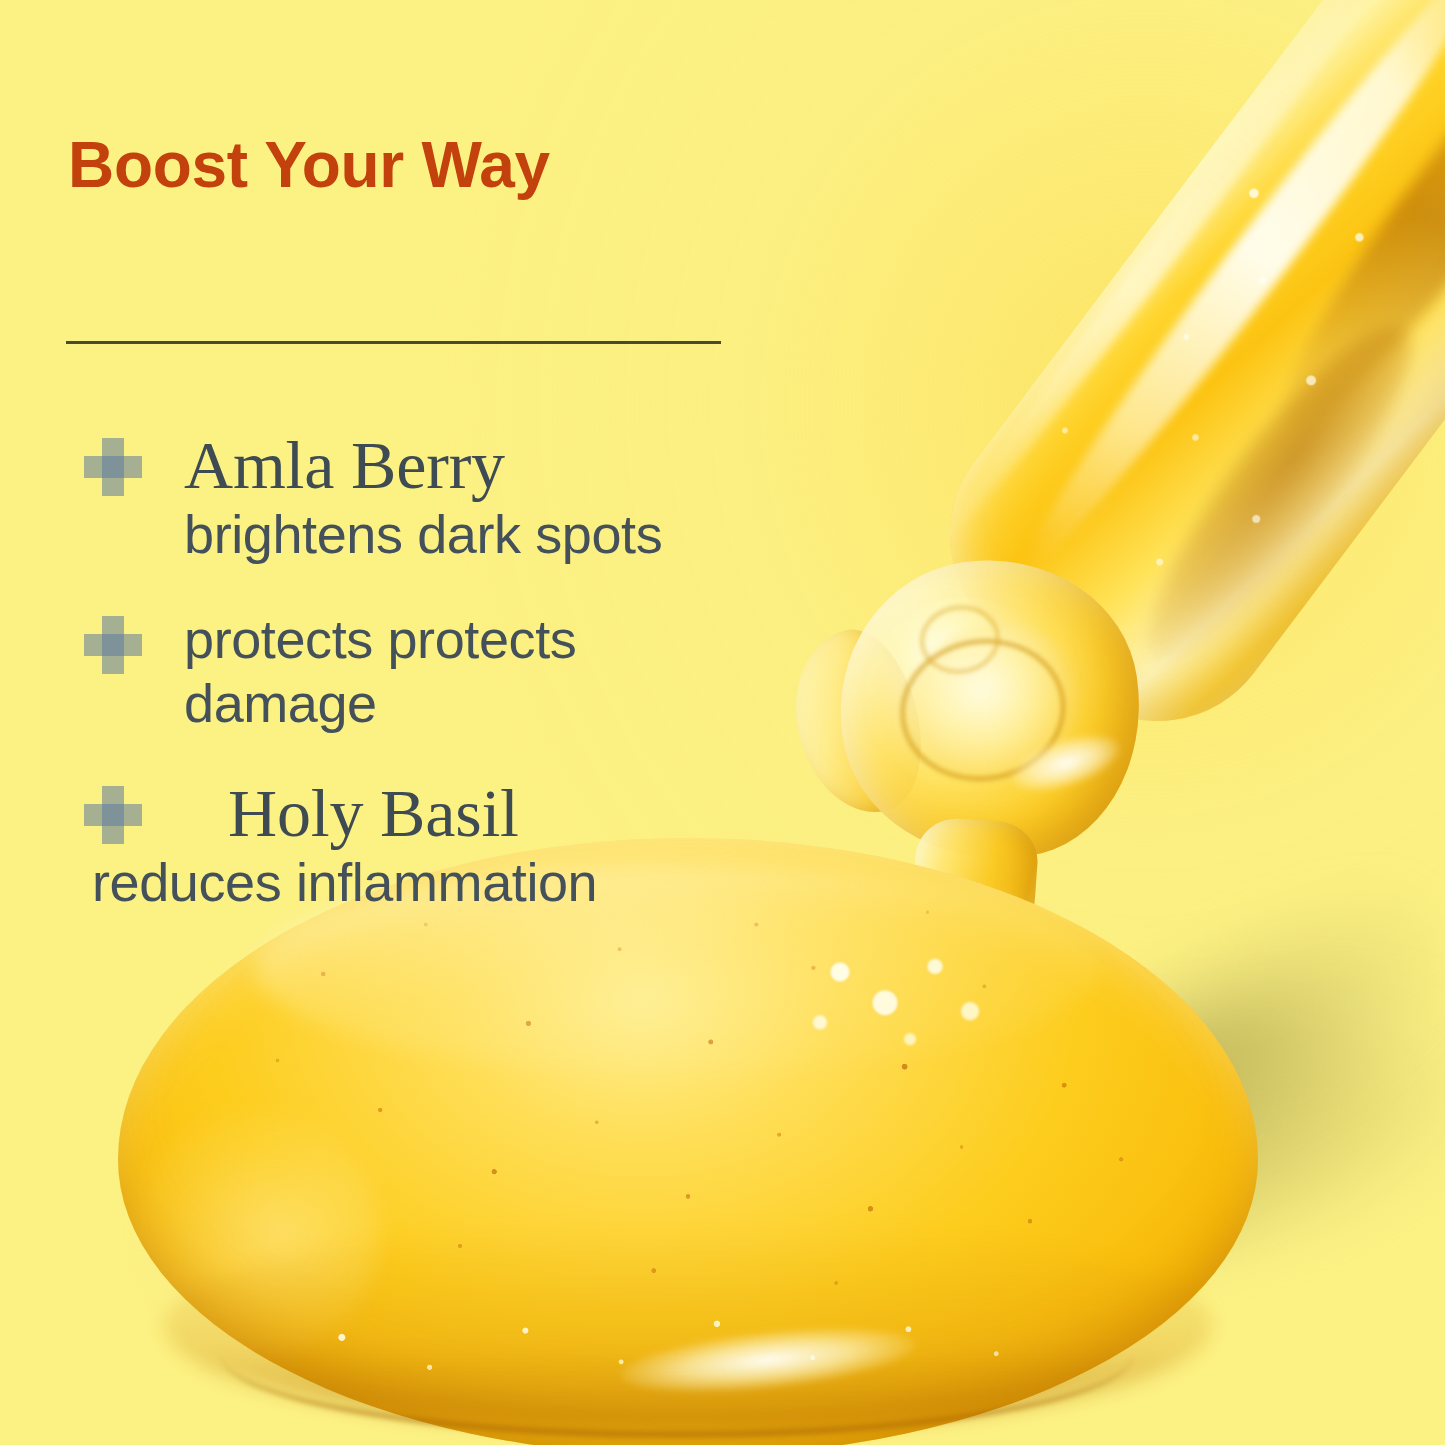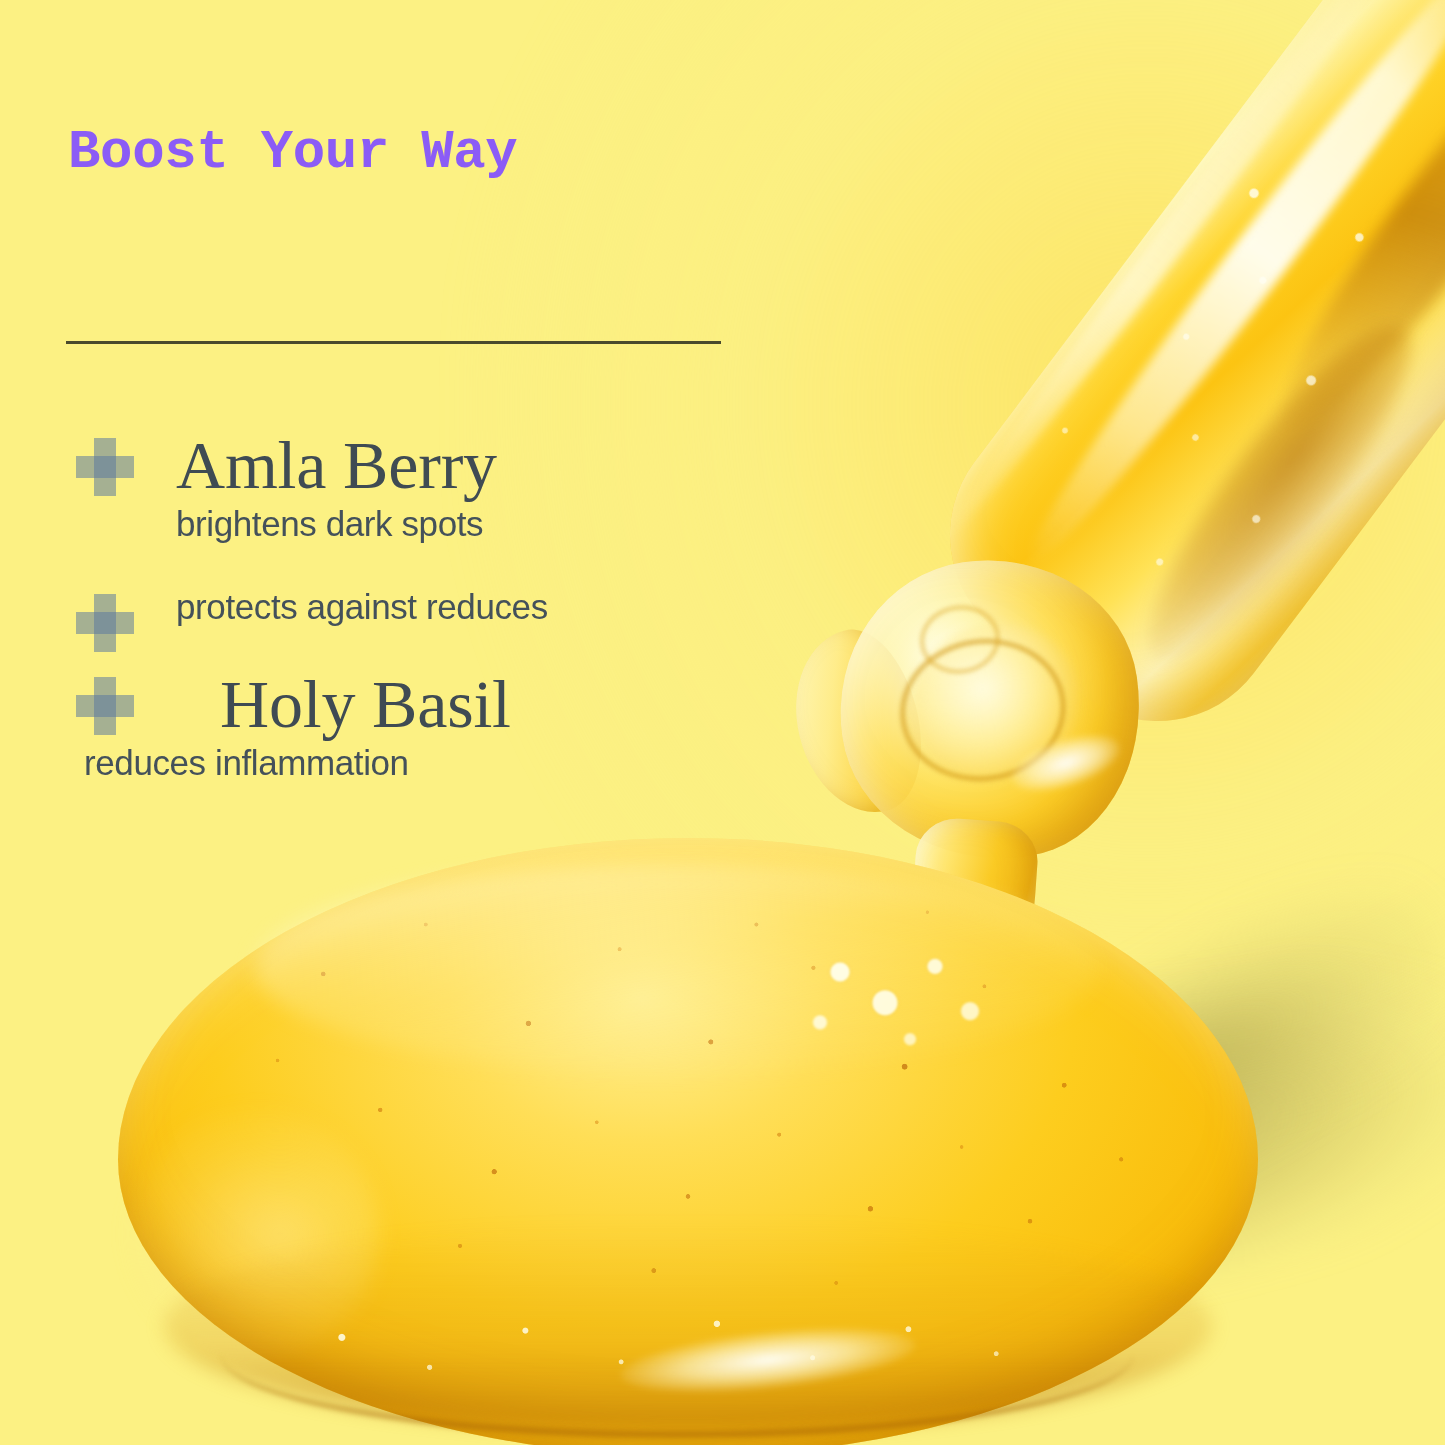--- a/index.html
+++ b/index.html
@@ -443,40 +443,40 @@
     position: absolute;
     inset: 0;
     z-index: 3;
   }
 
   .headline {
     position: absolute;
     left: 68px;
     top: 86px;
     width: 740px;
-    font-family: Liberation Mono, monospace;
-    font-size: 54px;
+    font-family: Liberation Sans, sans-serif;
+    font-size: 64px;
     line-height: 1.13;
-    color: #8b5cf6;
+    color: #c2410c;
     letter-spacing: -0.3px;
   }
   .headline .hl-line { display: block; white-space: nowrap; }
 
   .divider {
     position: absolute;
     left: 66px;
     top: 341px;
     width: 655px;
     height: 0;
     border-top: 3px solid #4a4a2c;
   }
 
   .bullets {
     position: absolute;
-    left: 8px;
+    left: 16px;
     top: 430px;
     width: 900px;
   }
   .bullet {
     position: relative;
     margin-bottom: 42px;
   }
   .bullet:last-child { margin-bottom: 0; padding-left: 44px; }
 
   .plus-icon {
@@ -502,21 +502,21 @@
     margin: 0 0 2px 168px;
     font-family: "Liberation Serif", "DejaVu Serif", serif;
     font-size: 68px;
     line-height: 1.04;
     color: #3f4b53;
     letter-spacing: -0.2px;
   }
   .bullet-desc {
     margin: 0 0 0 168px;
     font-family: "Liberation Sans", sans-serif;
-    font-size: 35px;
+    font-size: 54px;
     line-height: 1.18;
     color: #44515a;
     max-width: 530px;
     letter-spacing: -0.4px;
   }
   .bullet-desc.wide { max-width: 700px; margin-left: 32px; }
 </style>
 </head>
 <body>
 
@@ -575,21 +575,21 @@
         </span>
         <div class="bullet-title">Amla Berry</div>
         <div class="bullet-desc">brightens dark spots</div>
       </div>
 
       <div class="bullet">
         <span class="plus-icon">
           <span class="bar-v"></span>
           <span class="bar-h"></span>
         </span>
-        <div class="bullet-desc">protects against reduces</div>
+        <div class="bullet-desc">protects protects damage</div>
       </div>
 
       <div class="bullet">
         <span class="plus-icon">
           <span class="bar-v"></span>
           <span class="bar-h"></span>
         </span>
         <div class="bullet-title">Holy Basil</div>
         <div class="bullet-desc wide">reduces inflammation</div>
       </div>

